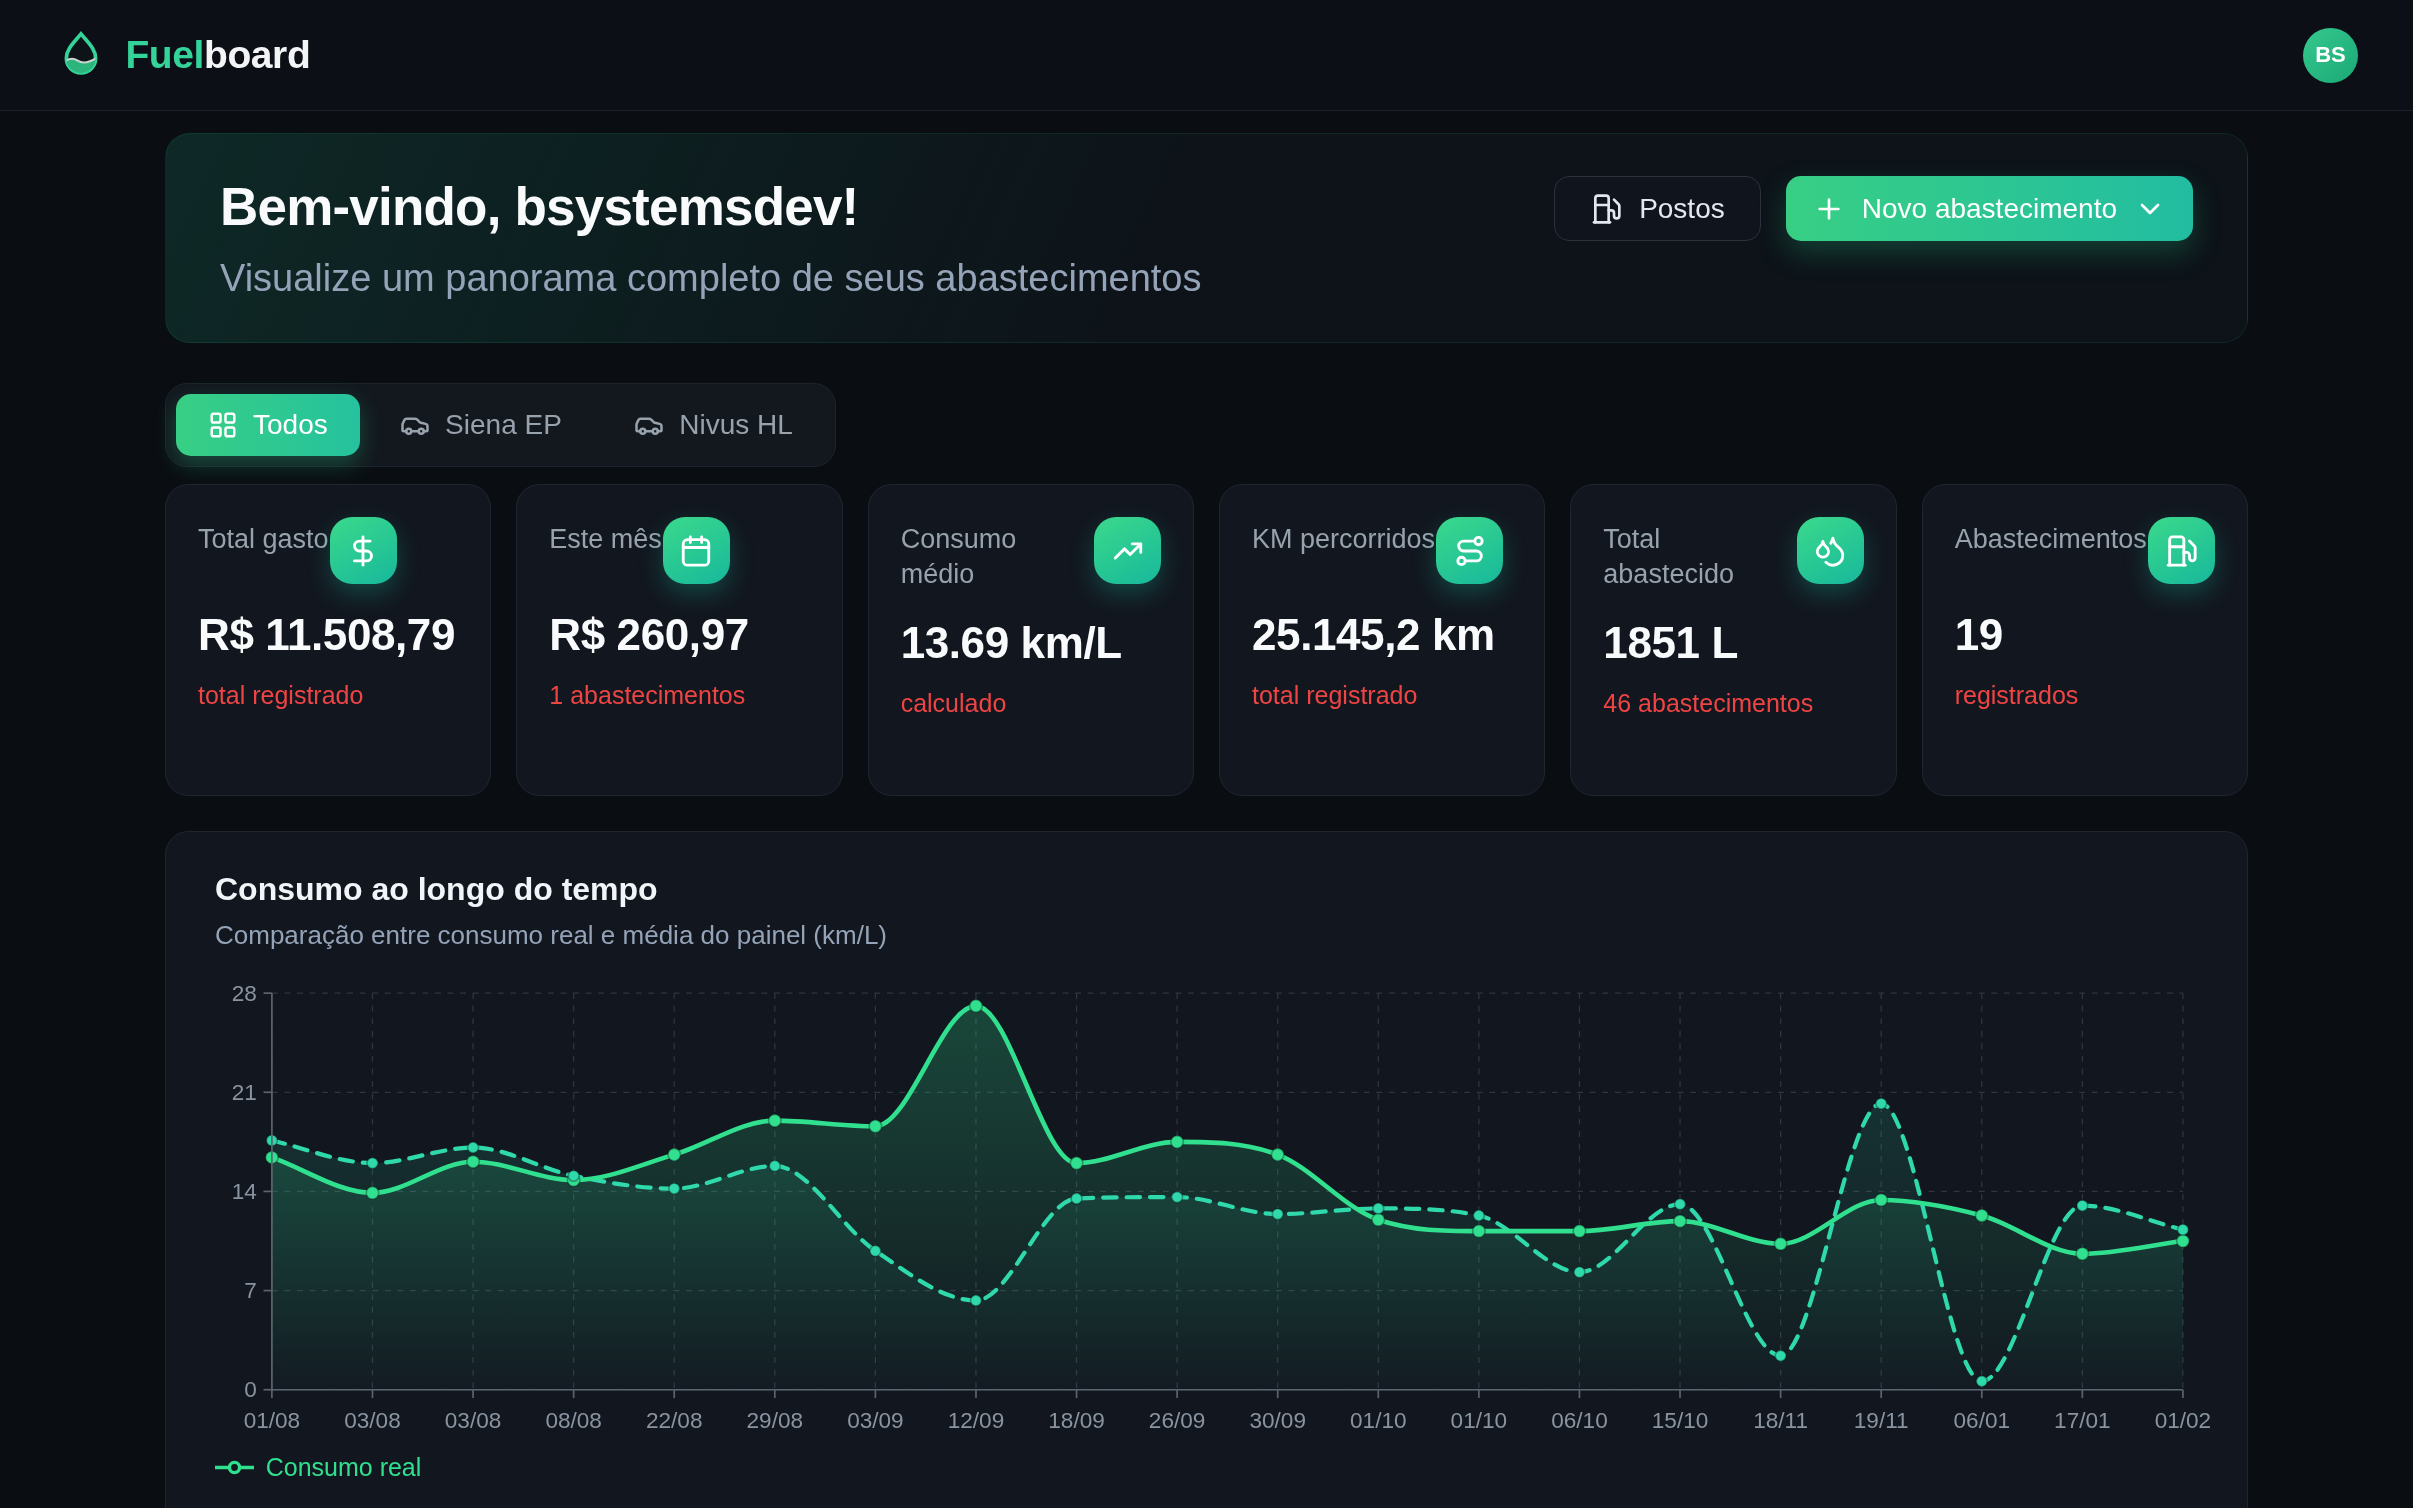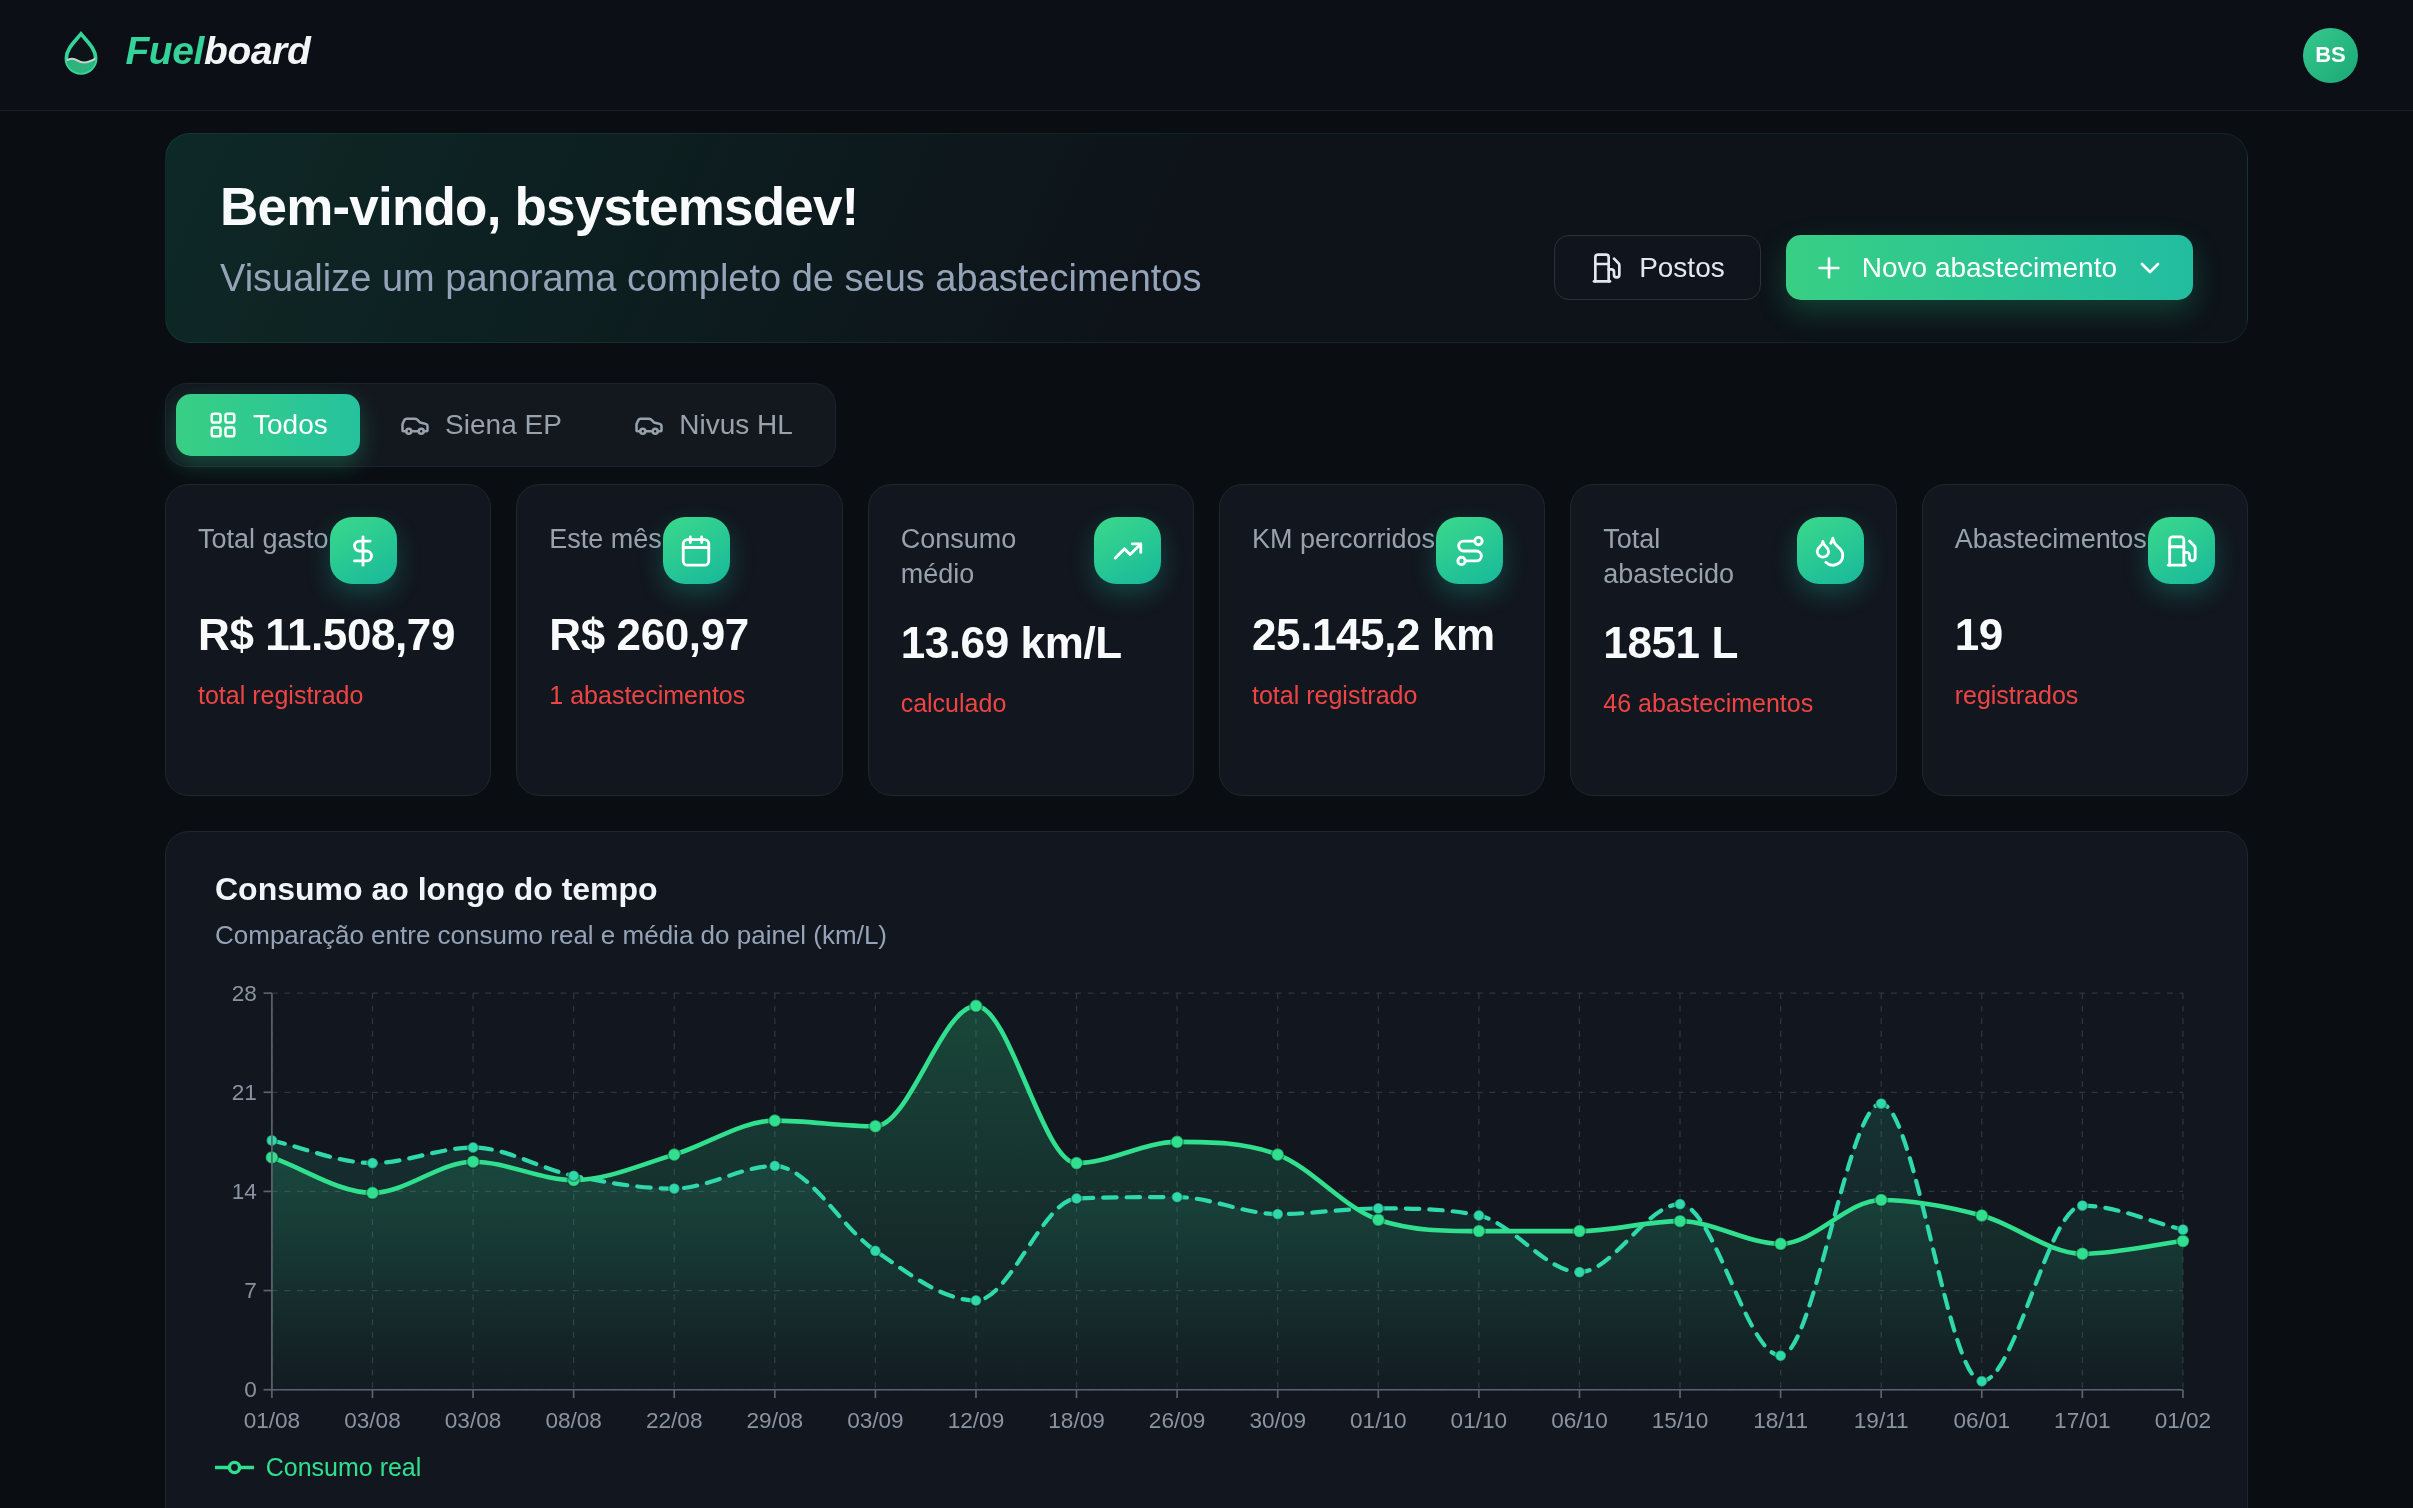--- a/index.html
+++ b/index.html
@@ -8,39 +8,39 @@
     background:#0a0e13;
     color:#f3f4f6;
     font-family:"Liberation Sans","DejaVu Sans",sans-serif;
   }
   
   .header {
     height:111px; padding:0 55px;
     display:flex; align-items:center; justify-content:space-between;
     background:#0c1016; border-bottom:0.8px solid #1b212a;
   }
-  .logo { display:flex; align-items:flex-start; gap:18.4px; cursor:pointer;font-style:italic; }
+  .logo { display:flex; align-items:center; gap:18.4px; cursor:pointer; }
   .logo svg { width:52px; height:52px; }
   .brand { font-size:39px; font-weight:700; letter-spacing:-0.4px; }
   .brand .p1 { color:#34d399; }
   .brand .p2 { color:#f3f4f6; }
   .avatar {
     width:55px; height:55px; border-radius:50%;
     background:linear-gradient(135deg,#36c98e,#1aa876);
     display:flex; align-items:center; justify-content:center;
     font-size:22px; font-weight:700; color:#ffffff; cursor:pointer;
   }
   
   .main { width:2083px; margin:0 auto; }
   
   .banner {
     margin-top:22px; border-radius:25px; padding:42px 54px;
     border:0.8px solid rgba(52,211,153,.10);
     background:linear-gradient(115deg, rgba(16,185,129,.13) 0%, rgba(16,185,129,0) 48%), #0d1319;
-    display:flex; align-items:flex-end; justify-content:space-between;
+    display:flex; align-items:flex-start; justify-content:space-between;
   }
   .banner h1 { font-size:53px; font-weight:800; color:#f8fafc; letter-spacing:-0.8px; margin-bottom:20px; }
   .banner p  { font-size:38px; color:#94a3b8; }
   .actions { display:flex; align-items:center; gap:25px; }
   .btn { display:flex; align-items:center; gap:17px; height:65px; border-radius:15px;
          font-size:28px; cursor:pointer; border:none; font-family:inherit; }
   .btn svg { width:32px; height:32px; }
   .btn-ghost { padding:0 35px; background:#10151d; border:1.3px solid #2b323d; color:#e2e8f0; }
   .btn-primary {
     padding:0 27px; color:#ffffff;

